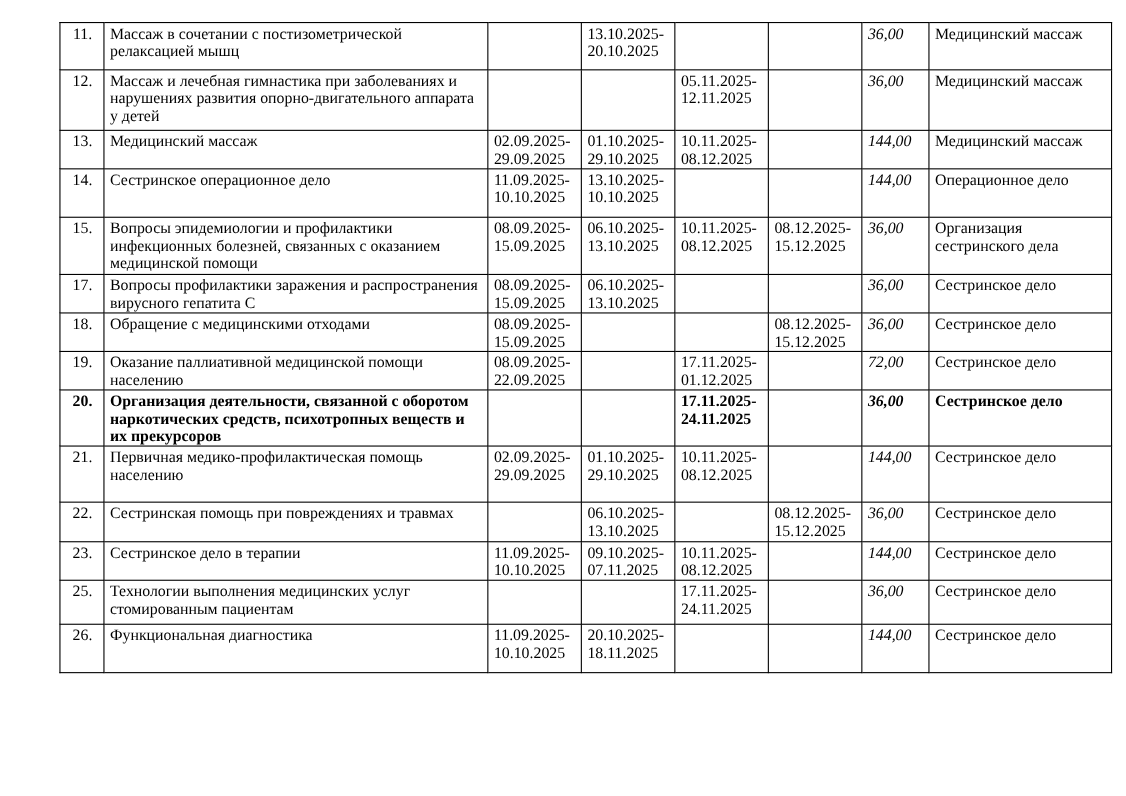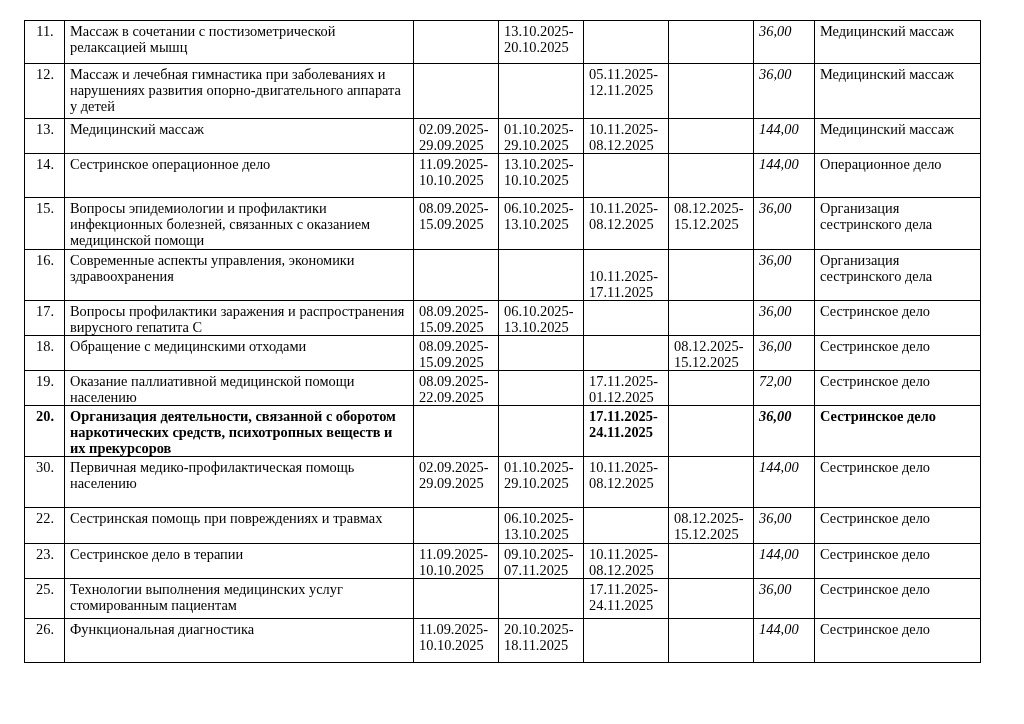--- a/index.html
+++ b/index.html
@@ -11,21 +11,21 @@
     position: relative;
     width: 1024px;
     height: 724px;
     background: #ffffff;
     overflow: hidden;
     font-family: "Liberation Serif", serif;
     color: #000000;
   }
   table.schedule {
     position: absolute;
-    left: 24px;
+    left: 54px;
     top: 20px;
     width: 956px;
     border-collapse: collapse;
     table-layout: fixed;
   }
   table.schedule td {
     border: 1px solid #000000;
     vertical-align: top;
     font-size: 14.4px;
     line-height: 16px;
@@ -140,32 +140,20 @@
 15.09.2025</td>
           <td class="d2">06.10.2025-
 13.10.2025</td>
           <td class="d3">10.11.2025-
 08.12.2025</td>
           <td class="d4">08.12.2025-
 15.12.2025</td>
           <td class="hours">36,00</td>
           <td class="category">Организация сестринского дела</td>
         </tr>
-        <tr class="r5">
-          <td class="no">16.</td>
-          <td class="name">Современные аспекты управления, экономики здравоохранения</td>
-          <td class="d1"></td>
-          <td class="d2"></td>
-          <td class="d3">
-10.11.2025-
-17.11.2025</td>
-          <td class="d4"></td>
-          <td class="hours">36,00</td>
-          <td class="category">Организация сестринского дела</td>
-        </tr>
         <tr class="r6">
           <td class="no">17.</td>
           <td class="name">Вопросы профилактики заражения и распространения вирусного гепатита С</td>
           <td class="d1">08.09.2025-
 15.09.2025</td>
           <td class="d2">06.10.2025-
 13.10.2025</td>
           <td class="d3"></td>
           <td class="d4"></td>
           <td class="hours">36,00</td>
@@ -200,21 +188,21 @@
           <td class="name">Организация деятельности, связанной с оборотом наркотических средств, психотропных веществ и их прекурсоров</td>
           <td class="d1"></td>
           <td class="d2"></td>
           <td class="d3">17.11.2025-
 24.11.2025</td>
           <td class="d4"></td>
           <td class="hours">36,00</td>
           <td class="category">Сестринское дело</td>
         </tr>
         <tr class="r10">
-          <td class="no">30.</td>
+          <td class="no">21.</td>
           <td class="name">Первичная медико-профилактическая помощь населению</td>
           <td class="d1">02.09.2025-
 29.09.2025</td>
           <td class="d2">01.10.2025-
 29.10.2025</td>
           <td class="d3">10.11.2025-
 08.12.2025</td>
           <td class="d4"></td>
           <td class="hours">144,00</td>
           <td class="category">Сестринское дело</td>

